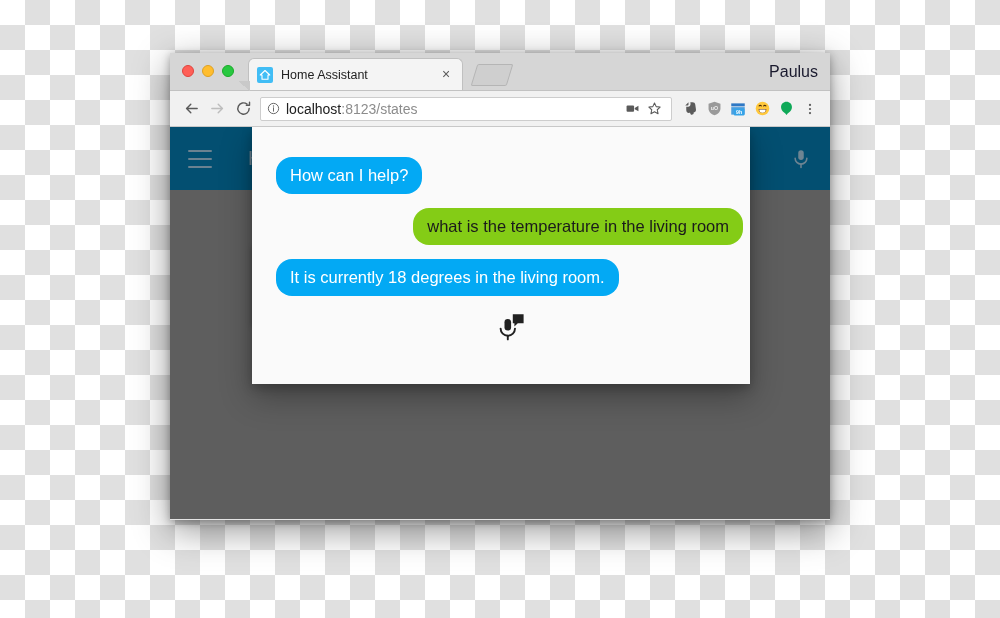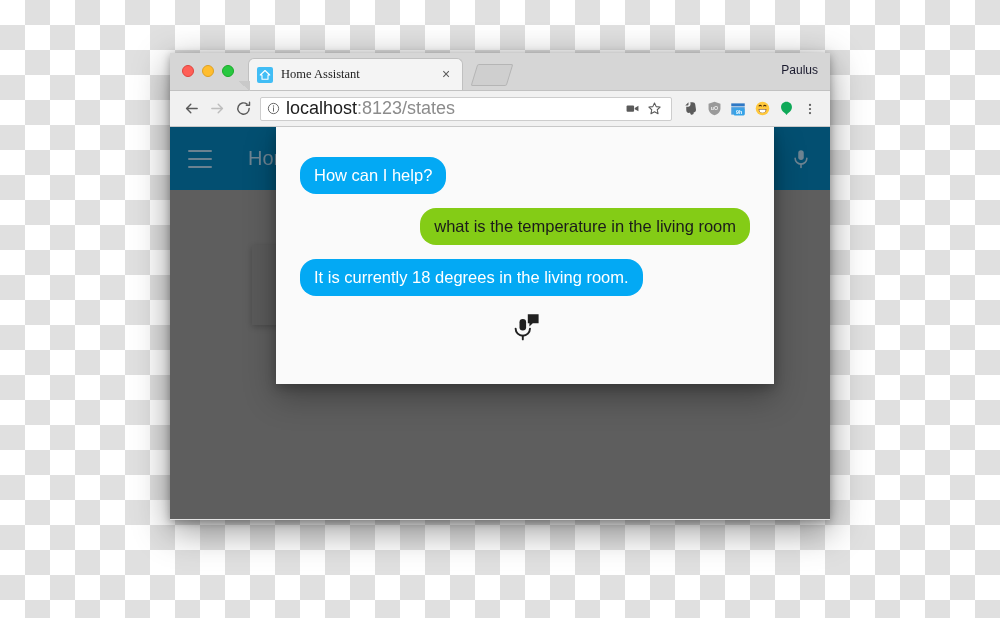--- a/index.html
+++ b/index.html
@@ -89,21 +89,20 @@
     align-items: center;
     justify-content: center;
     margin-right: 8px;
   }
   .tab-title {
     font-size: 12.5px;
     color: #222;
     white-space: nowrap;
     overflow: hidden;
     flex: 1 1 auto;
-    font-family: Liberation Serif, serif;
   }
   .tab-close {
     flex: 0 0 auto;
     width: 16px;
     height: 16px;
     font-size: 14px;
     line-height: 15px;
     text-align: center;
     color: #5a5a5a;
     cursor: pointer;
@@ -116,21 +115,21 @@
     height: 20px;
     background: #cfcfcf;
     border: 1px solid #b5b5b5;
     border-radius: 2px;
     transform: skewX(-17deg);
   }
   .profile-name {
     position: absolute;
     right: 12px;
     top: 10px;
-    font-size: 12px;
+    font-size: 16px;
     color: #1a1a2e;
   }
 
   
   .omnibox-row {
     position: relative;
     height: 36px;
     background: #f1f1f1;
     border-bottom: 1px solid #c8c8c8;
     display: flex;
@@ -160,21 +159,21 @@
     box-sizing: border-box;
     min-width: 0;
   }
   .info-icon {
     flex: 0 0 auto;
     margin-right: 6px;
     display: flex;
     align-items: center;
   }
   .url-text {
-    font-size: 18px;
+    font-size: 14px;
     color: #202020;
     white-space: nowrap;
     overflow: hidden;
     flex: 1 1 auto;
   }
   .url-text .dim { color: #8c8c8c; }
   .omni-action {
     flex: 0 0 auto;
     width: 22px;
     height: 22px;
@@ -258,23 +257,22 @@
   
   .voice-dialog {
     position: absolute;
     left: 82px;
     top: -63px;
     width: 498px;
     height: 257px;
     background: #fafafa;
     box-shadow: 0 13px 30px rgba(0,0,0,0.30), 0 4px 10px rgba(0,0,0,0.22);
     box-sizing: border-box;
-    padding: 30px 24px 0 24px;
+    padding: 30px 7px 0 24px;
     z-index: 5;
-    margin-left: 24px;
   }
   .msg-row {
     display: flex;
     margin-bottom: 14px;
   }
   .msg-row.from-system { justify-content: flex-start; }
   .msg-row.from-user   { justify-content: flex-end; }
 
   .bubble {
     border-radius: 16px;

